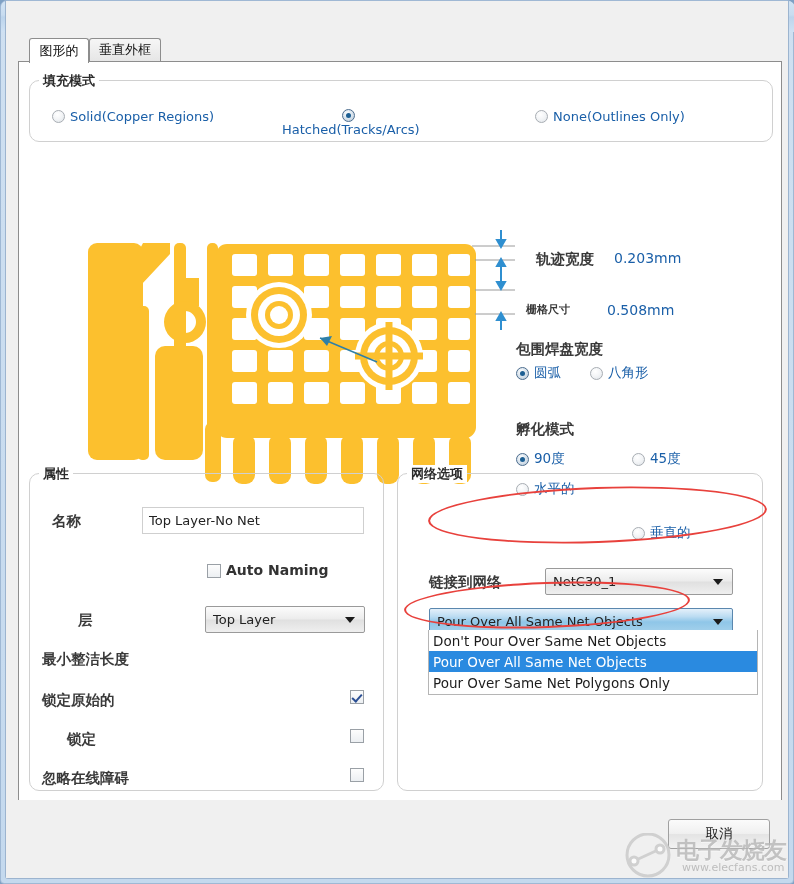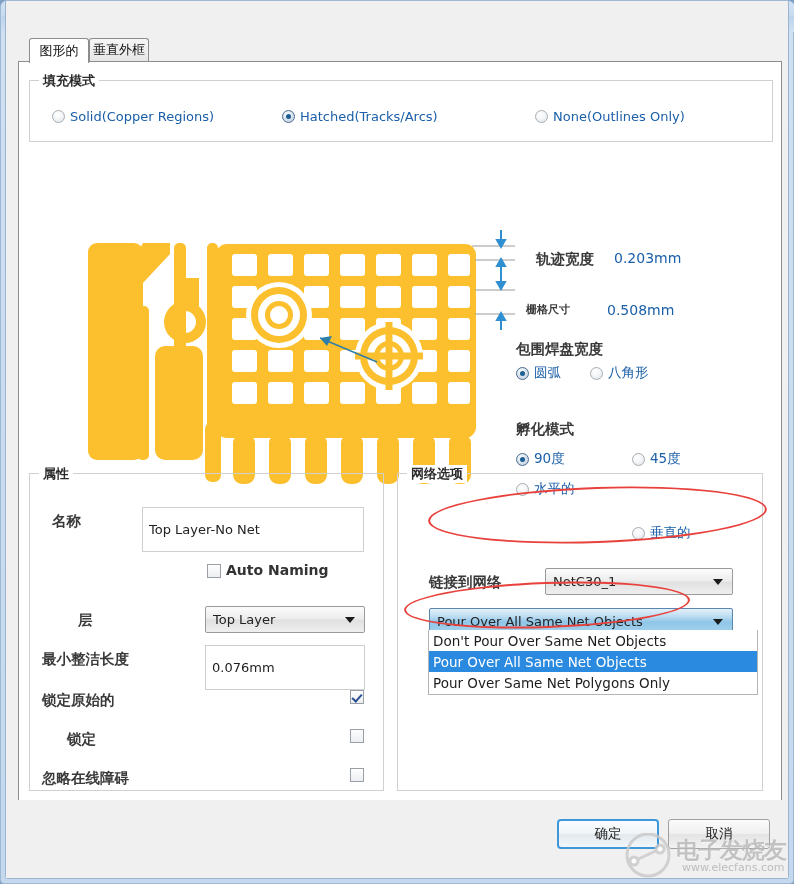--- a/index.html
+++ b/index.html
@@ -67,32 +67,32 @@
   .tab{
     position:absolute;top:0;height:23px;box-sizing:border-box;
     border:1px solid #8d8d8d;border-bottom:none;
     border-radius:3px 3px 0 0;
     font-size:13px;color:#111;
     display:flex;align-items:center;justify-content:center;
     font-family:"DejaVu Sans","Liberation Sans",sans-serif;
     white-space:nowrap;
   }
   #tab-0{left:0;width:60px;background:#ffffff;height:25px;top:0;z-index:3;border-color:#8d8d8d;}
-  #tab-1{left:60px;width:60px;background:linear-gradient(180deg,#f6f6f6 0%,#e6e6e6 100%);z-index:2;}
+  #tab-1{left:60px;width:72px;background:linear-gradient(180deg,#f6f6f6 0%,#e6e6e6 100%);z-index:2;}
   
   #tabpage{
     position:absolute;left:12px;top:60px;width:764px;height:742px;
     box-sizing:border-box;
     border:1px solid #8d8d8d;
     background:#ffffff;
   }
   
   .group{
     position:absolute;box-sizing:border-box;
-    border:1px solid #d0d0d0;border-radius:0;
+    border:1px solid #d0d0d0;border-radius:10px;
     background:transparent;
   }
   .group-title{
     position:absolute;top:-9px;left:9px;
     background:#ffffff;padding:0 4px;
     font-size:13px;color:#2b2b2b;font-weight:bold;
     font-family:"DejaVu Sans","Liberation Sans",sans-serif;
     white-space:nowrap;
   }
   
@@ -137,21 +137,21 @@
     white-space:nowrap;
   }
   .lab.b{font-weight:bold;}
   .val-blue{
     position:absolute;font-size:14px;color:#1a5fa8;
     font-family:"DejaVu Sans","Liberation Sans",sans-serif;
     white-space:nowrap;
   }
   
   .tinput{
-    position:absolute;box-sizing:border-box;height:45px;
+    position:absolute;box-sizing:border-box;height:27px;
     border:1px solid #cfcfcf;background:#ffffff;
     font-size:13px;color:#222;
     display:flex;align-items:center;padding-left:6px;
     font-family:"DejaVu Sans","Liberation Sans",sans-serif;
     white-space:nowrap;overflow:hidden;
   }
   
   .combo{
     position:absolute;box-sizing:border-box;height:27px;
     border:1px solid #9a9a9a;border-radius:2px;
@@ -253,21 +253,21 @@
     </div>
 
     <div id="tabpage">
 
       <div class="group" style="left:10px;top:18px;width:744px;height:62px;">
         <div class="group-title">填充模式</div>
         <div class="radio" style="left:22px;top:28px;align-items:center;">
           <span class="dot"></span>
           <span class="lbl">Solid(Copper Regions)</span>
         </div>
-        <div class="radio on" style="left:252px;top:28px;">
+        <div class="radio on" style="left:252px;top:28px;flex-direction:column;">
           <span class="dot"></span>
           <span class="lbl">Hatched(Tracks/Arcs)</span>
         </div>
         <div class="radio" style="left:505px;top:28px;">
           <span class="dot"></span>
           <span class="lbl">None(Outlines Only)</span>
         </div>
       </div>
 
       <svg id="preview-svg" width="440" height="285" viewBox="0 0 440 285">
@@ -431,21 +431,20 @@
         <div class="cbox" style="left:177px;top:90px;"></div>
         <div class="lab b" style="left:196px;top:88px;font-size:14px;color:#333;">Auto Naming</div>
 
         <div class="lab b" style="left:48px;top:137px;font-size:14.5px;">层</div>
         <div class="combo" style="left:175px;top:132px;width:160px;">
           <span>Top Layer</span>
           <span class="arrow"></span>
         </div>
 
         <div class="lab b" style="left:12px;top:176px;font-size:14.5px;">最小整洁长度</div>
-        <div class="tinput" style="left:175px;top:171px;width:160px;">0.076mm</div>
 
         <div class="lab b" style="left:12px;top:217px;font-size:14.5px;">锁定原始的</div>
         <div class="cbox checked" style="left:320px;top:216px;"></div>
 
         <div class="lab b" style="left:12px;top:256px;font-size:14.5px;margin-left:25px;">锁定</div>
         <div class="cbox" style="left:320px;top:255px;"></div>
 
         <div class="lab b" style="left:12px;top:295px;font-size:14.5px;">忽略在线障碍</div>
         <div class="cbox" style="left:320px;top:294px;"></div>
       </div>
@@ -467,21 +466,20 @@
 
       <div id="dropdown-list" style="left:409px;top:568px;width:330px;height:65px;">
         <div class="ditem">Don't Pour Over Same Net Objects</div>
         <div class="ditem sel">Pour Over All Same Net Objects</div>
         <div class="ditem">Pour Over Same Net Polygons Only</div>
       </div>
 
     </div>
 
     <div id="footer">
-      <div class="dlgbtn default" style="left:551px;top:19px;">确定</div>
       <div class="dlgbtn" style="left:662px;top:19px;">取消</div>
     </div>
 
   </div>
 </div>
 
 <div class="ellipse" style="left:428px;top:487px;width:339px;height:56px;transform:rotate(-2deg);"></div>
 <div class="ellipse" style="left:404px;top:582px;width:286px;height:46px;transform:rotate(-2deg);"></div>
 
 <div id="watermark">

